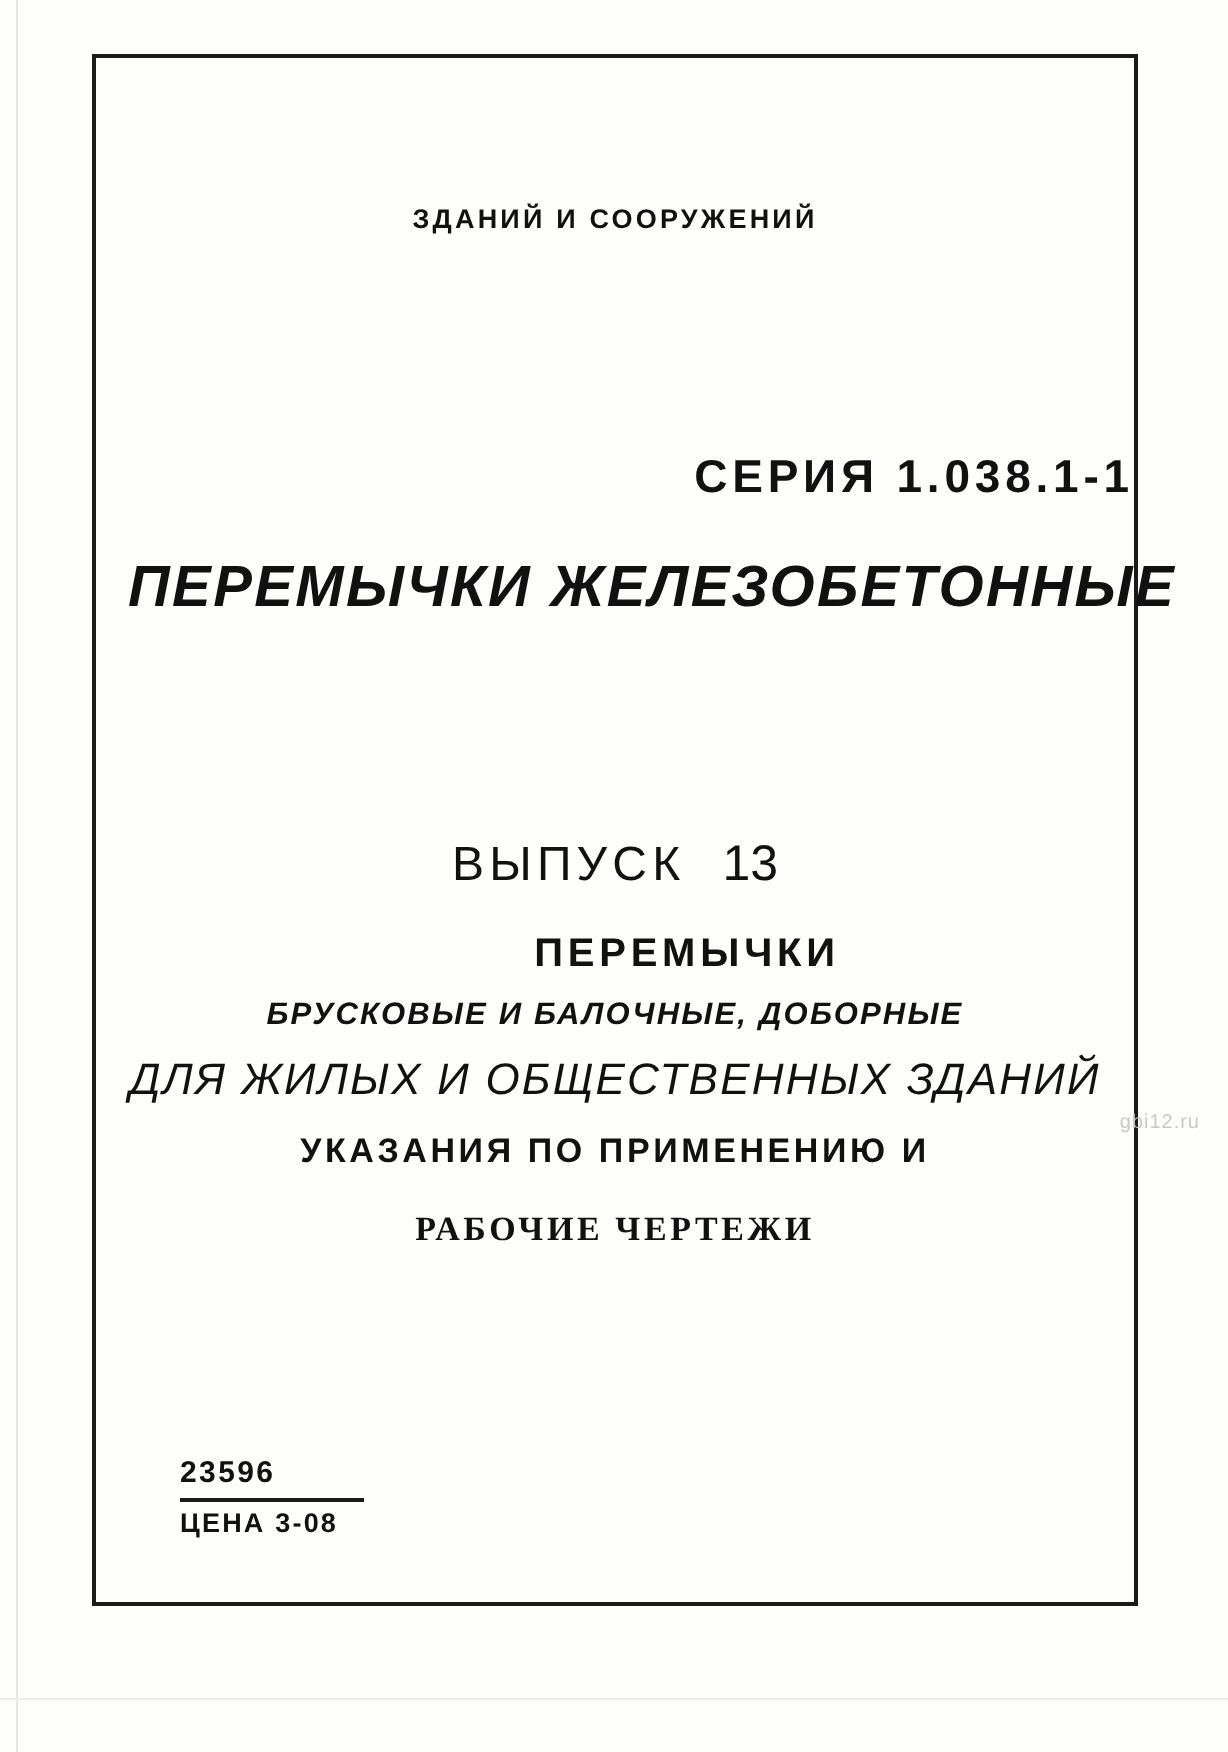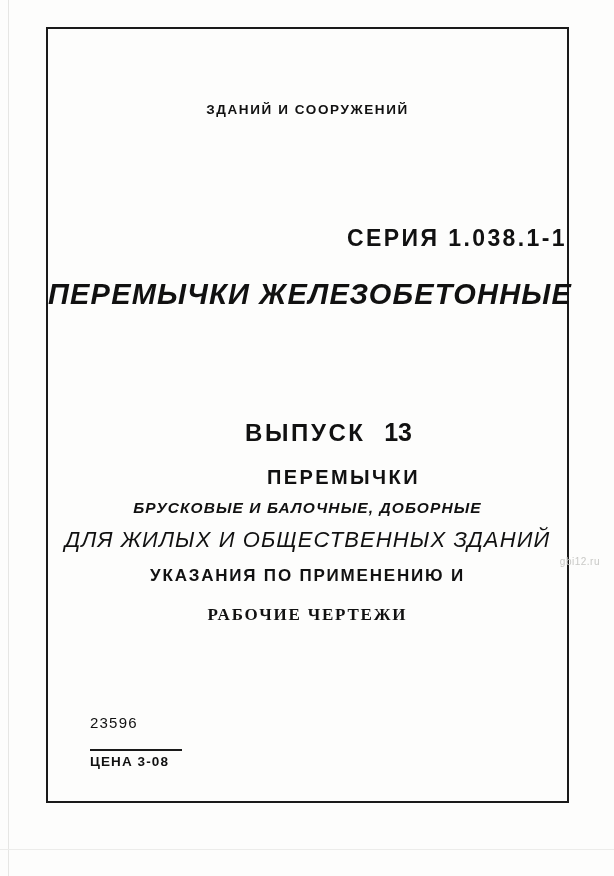--- a/index.html
+++ b/index.html
@@ -77,36 +77,36 @@
     font-weight: bold;
     white-space: nowrap;
   }
 
   .main-title {
     font-size: 29px;
     letter-spacing: 1.2px;
     font-weight: bold;
     font-style: italic;
     white-space: nowrap;
+    margin-left: 16px;
   }
 
   .subtitle {
     font-size: 17px;
     letter-spacing: 1.4px;
     font-weight: bold;
     font-style: italic;
     white-space: nowrap;
   }
 
   .issue-line {
     font-size: 24px;
     letter-spacing: 2.6px;
-    font-weight: bold;
-    white-space: nowrap;
-    padding-left: 21px;
+    font-weight: normal;
+    white-space: nowrap;
   }
 
   .issue-line .issue-num {
     font-size: 25px;
     letter-spacing: 0px;
   }
 
   .section-word {
     font-size: 20px;
     letter-spacing: 2.4px;
@@ -141,23 +141,23 @@
   
   #stamp-block {
     position: absolute;
     left: 42px;
     bottom: 32px;
     text-align: left;
   }
   .stamp-number {
     font-size: 15px;
     letter-spacing: 1.2px;
-    font-weight: normal;
+    font-weight: bold;
     display: inline-block;
-    padding-bottom: 18px;
+    padding-bottom: 4px;
   }
   .stamp-rule {
     width: 92px;
     height: 2px;
     background: #1a1a1a;
     margin: 0 0 3px 0;
   }
   .stamp-price {
     font-size: 13.5px;
     letter-spacing: 1.1px;

